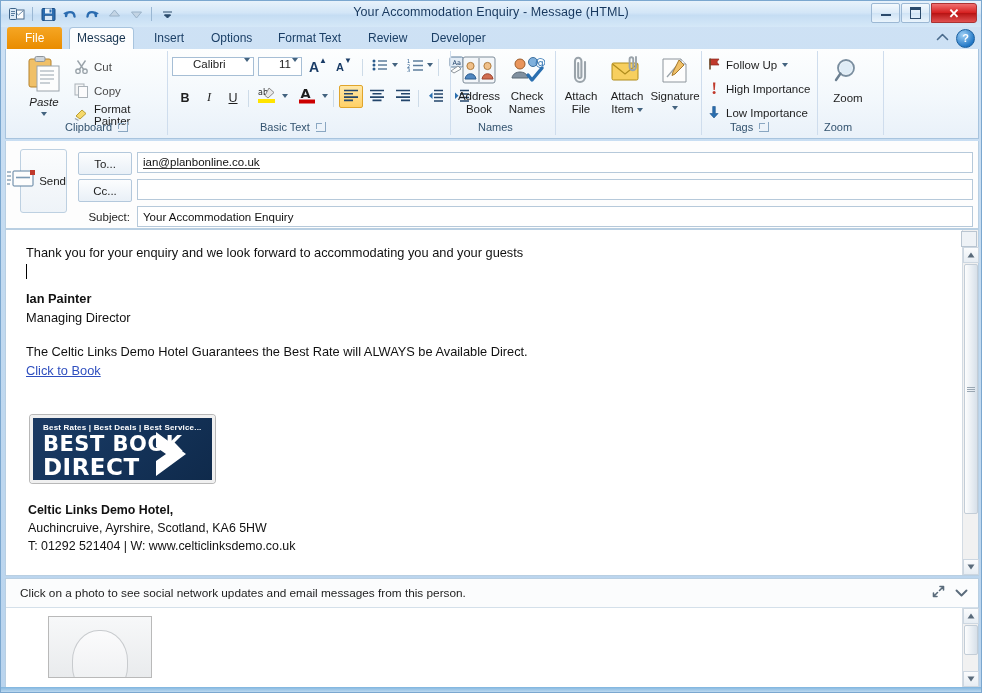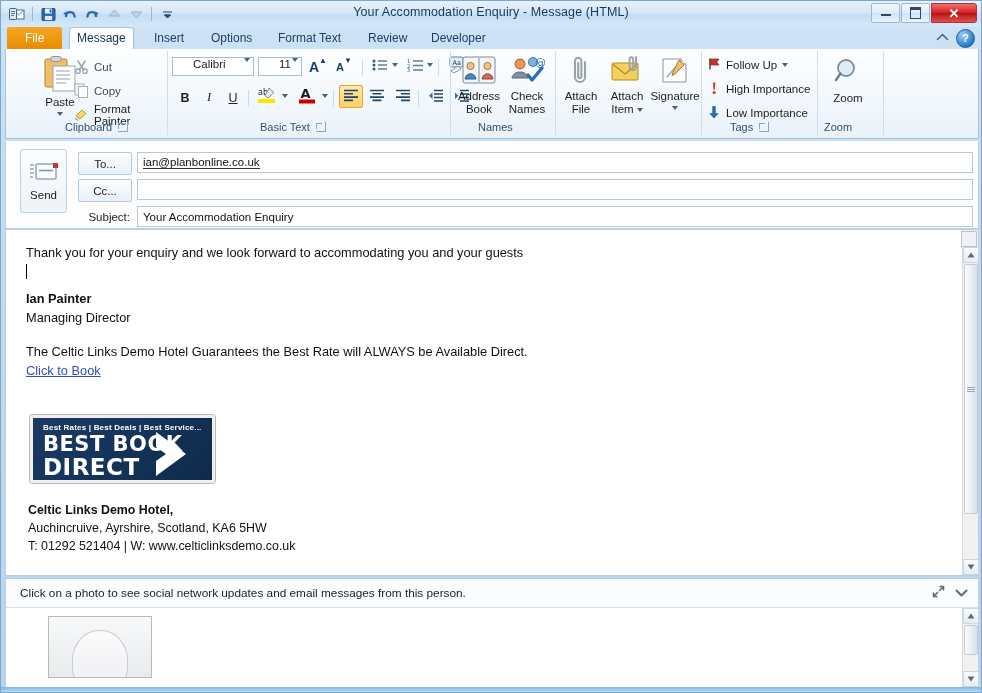--- a/index.html
+++ b/index.html
@@ -112,21 +112,21 @@
 
   
   .hdr{
     position:absolute;left:4px;top:140px;width:974px;height:88px;
     background:#fdfdfd;border:1px solid #b9cfe2;border-top:none;box-sizing:border-box;
   }
   .sendbtn{
     position:absolute;left:14px;top:8px;width:45px;height:62px;
     background:linear-gradient(to bottom,#fbfcfd,#eef3f8);
     border:1px solid #bdd0e1;border-radius:3px;
-    display:flex;flex-direction:column;align-items:center;justify-content:center;gap:3px;
+    display:flex;flex-direction:row;align-items:center;justify-content:flex-end;gap:3px;
     font-size:11.5px;color:#1d1d1d;
   }
   .fieldbtn{
     position:absolute;left:72px;width:52px;height:21px;
     background:linear-gradient(to bottom,#fcfdfe,#e9f0f7);
     border:1px solid #b3c8dc;border-radius:2px;
     font-size:11.5px;color:#1d1d1d;display:flex;align-items:center;justify-content:center;
   }
   .fieldlbl{
     position:absolute;left:72px;width:52px;height:21px;
@@ -306,21 +306,21 @@
       <svg width="15" height="13" viewBox="0 0 15 13">
         <path d="M2.5 8.5 L7.5 3.5 L12.5 8.5" fill="none" stroke="#4a6b8c" stroke-width="1.6" stroke-linecap="round" stroke-linejoin="round"></path>
       </svg>
     </div>
     <div class="helpbtn">?</div>
   </div>
 
   <div class="ribbon">
 
     <div class="grp" style="left:6px;width:152px;">
-      <div class="bigbtn" style="position:absolute;left:22px;top:6px;width:52px;">
+      <div class="bigbtn" style="position:absolute;left:6px;top:6px;width:52px;font-style:italic;">
         <span>
           <svg width="36" height="38" viewBox="0 0 36 38">
             <rect x="3" y="4" width="22" height="28" rx="2" fill="#f0c068" stroke="#b5822c"></rect>
             <rect x="9" y="1.5" width="10" height="5" rx="1.5" fill="#cfd5da" stroke="#8d959c"></rect>
             <rect x="11" y="11" width="22" height="25" fill="#fdfdfd" stroke="#9aa3ab"></rect>
             <path d="M14 16h14M14 20h14M14 24h14M14 28h10" stroke="#b9c1c8" stroke-width="1.4"></path>
           </svg>
         </span>
         <span>Paste</span>
         <span class="caret" style="margin-top:3px;"></span>

